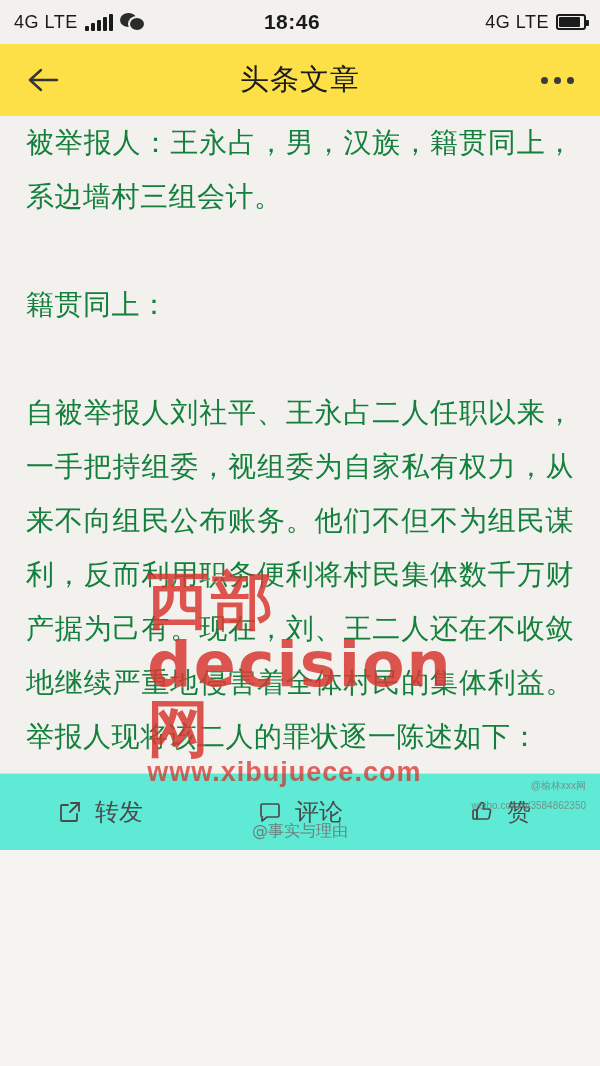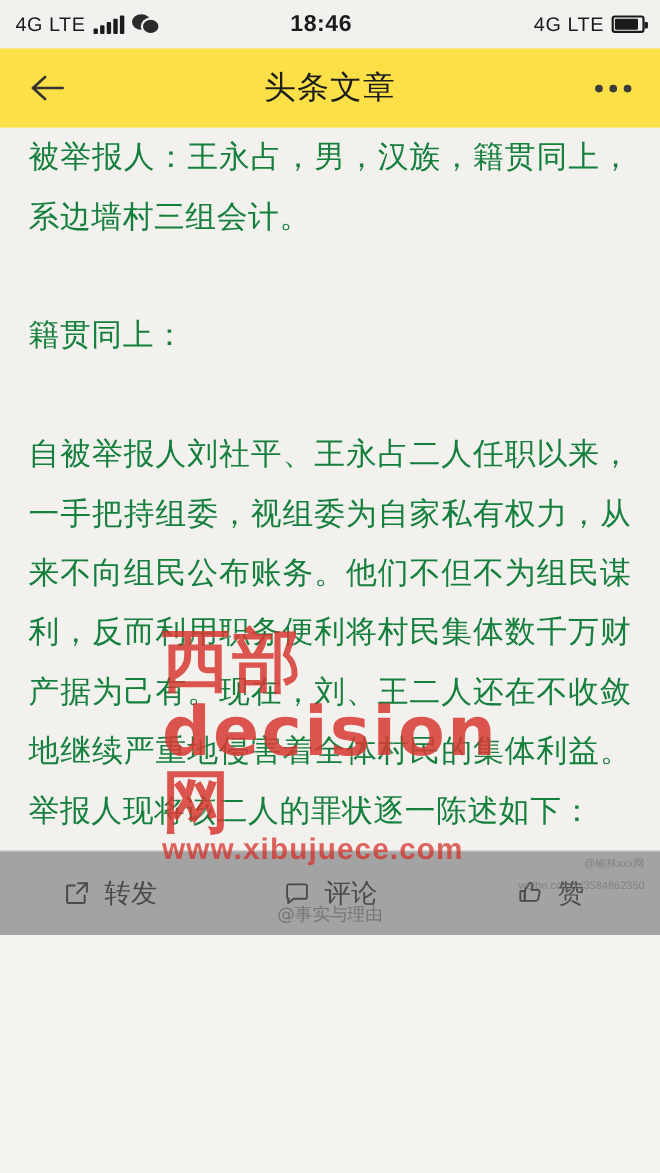--- a/index.html
+++ b/index.html
@@ -244,21 +244,21 @@
     color: rgba(110,110,110,0.85);
     pointer-events: none;
     z-index: 6;
     font-family: "DejaVu Sans", "Liberation Sans", sans-serif;
   }
 
   
   .toolbar {
     flex: 0 0 76px;
     height: 76px;
-    background: #a3a3a3;
+    background: #5eead4;
     border-top: 1px solid #dedad4;
     display: flex;
     align-items: center;
     position: relative;
     z-index: 4;
   }
   .tool-item {
     flex: 1 1 0;
     display: flex;
     align-items: center;

